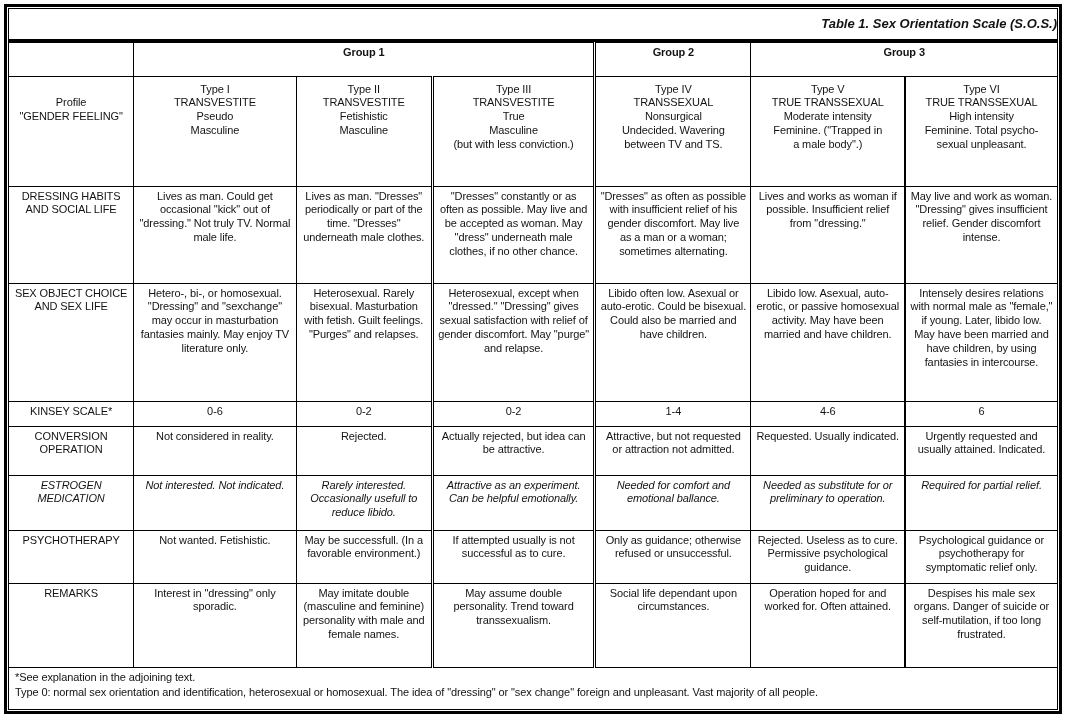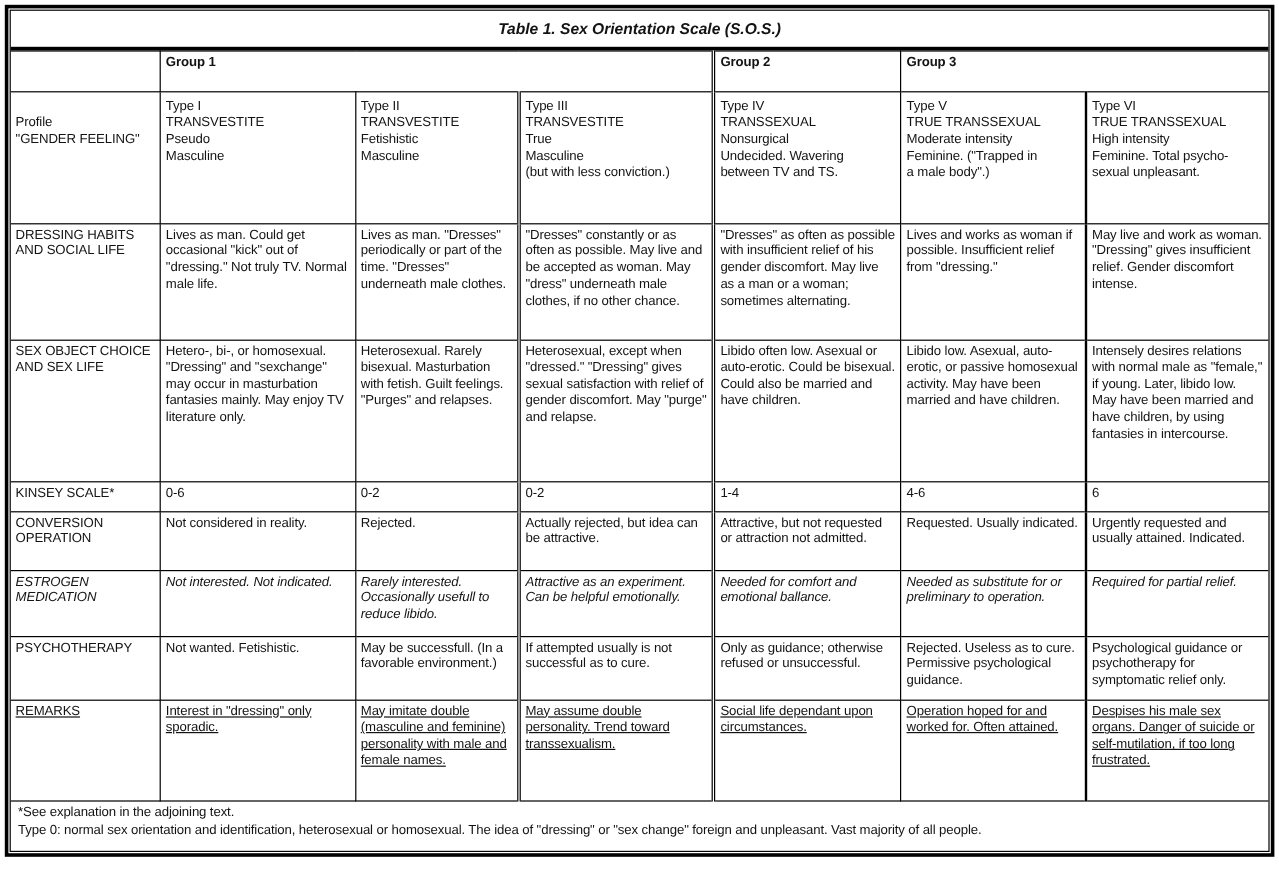--- a/index.html
+++ b/index.html
@@ -7,51 +7,51 @@
   body {
     width:1066px; height:724px; overflow:hidden;
     font-family:"Liberation Sans", sans-serif;
     color:#131313;
   }
   .page { padding:4px 4px 0 4px; }
   .frame { border:3px solid #000; padding:1px; }
   .inner { border:1px solid #000; }
 
   .title-block {
-    text-align:center; font-weight:bold; font-style:italic;
+    text-align:right; font-weight:bold; font-style:italic;
     font-size:13px; line-height:1.5; padding:5px 0 5px 0;
     border-bottom:3px solid #000;
   }
 
   table.sos { width:100%; border-collapse:collapse; table-layout:fixed; }
   table.sos td {
     border:1px solid #000;
     font-size:11px; line-height:1.27; letter-spacing:-0.1px;
-    text-align:left; vertical-align:top; padding:3px 4px;
+    text-align:center; vertical-align:top; padding:3px 4px;
   }
   table.sos tr td:first-child { border-left:none; }
   table.sos tr td:last-child  { border-right:none; }
 
   .group-row td {
     border-top:none; border-bottom:2px solid #000;
     font-weight:bold; font-size:11.5px;
     vertical-align:middle; height:34px; padding:2px;
   }
 
   .profile-row td { height:110px; }
   .pstack { display:flex; flex-direction:column; gap:0; padding-top:3px; }
   .pstack .tight { line-height:1.22; }
 
   .r-dressing td   { height:97px;  }
   .r-sexobj td     { height:118px; }
   .kinsey-row td   { border-top:3px double #000; vertical-align:middle; height:25px; padding:2px 4px; }
   .r-conversion td { height:49px;  }
   .estrogen-row td { border-top:3px double #000; height:55px;font-style:italic; }
   .r-psycho td     { height:53px;  }
-  .r-remarks td    { height:84px;text-decoration:underline;  }
+  .r-remarks td    { height:84px;  }
 
   .dbl-l   { border-left:3px double #000 !important; }
   .thick-l { border-left:2px solid #000 !important;margin-top:20px; }
 
   .rowlabel { vertical-align:top; padding-top:4px; }
 
   .footnote {
     font-size:11px; line-height:1.4; letter-spacing:-0.1px;
     padding:2px 6px 9px 6px; text-align:left;
   }

